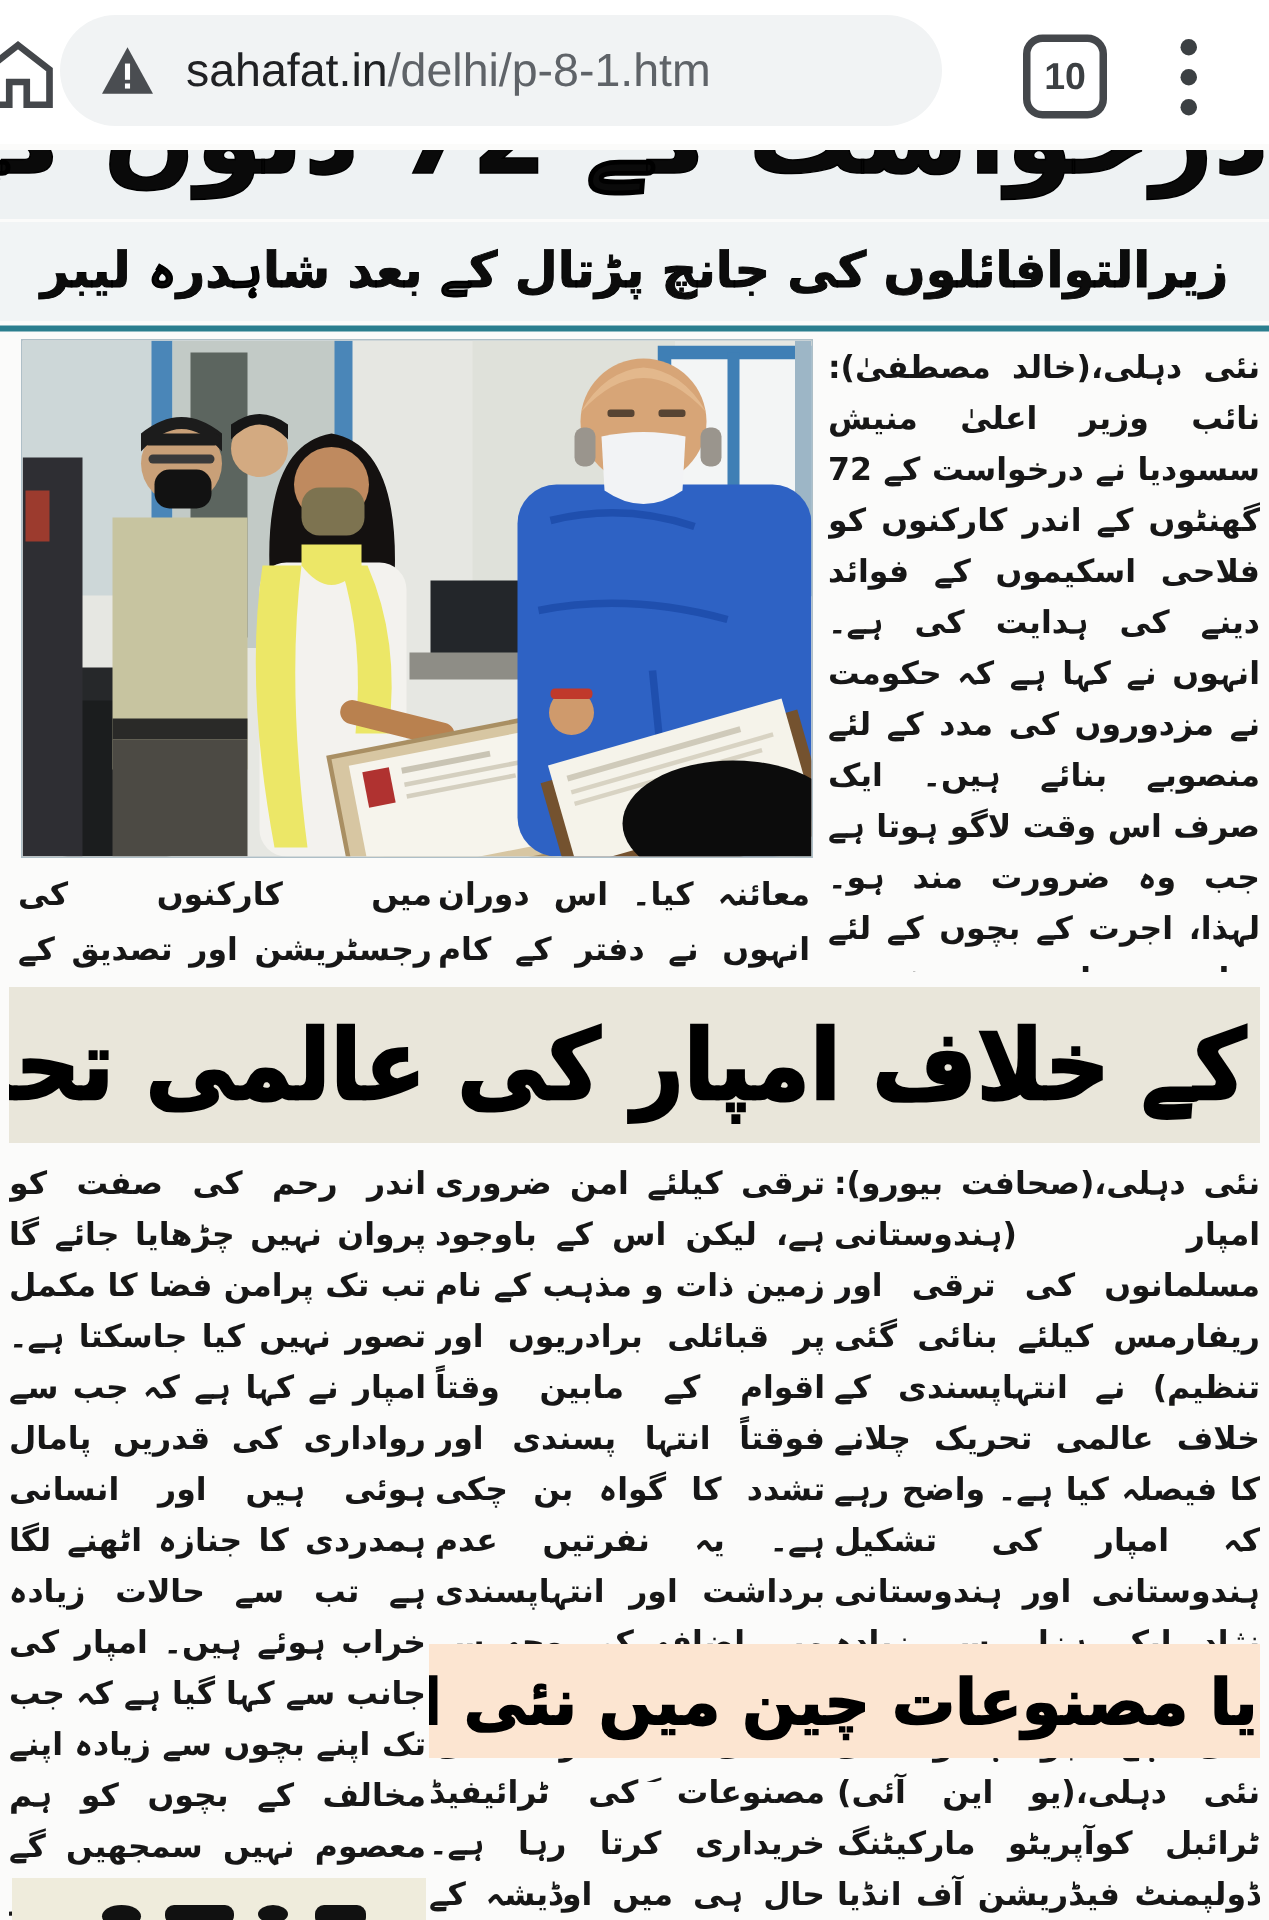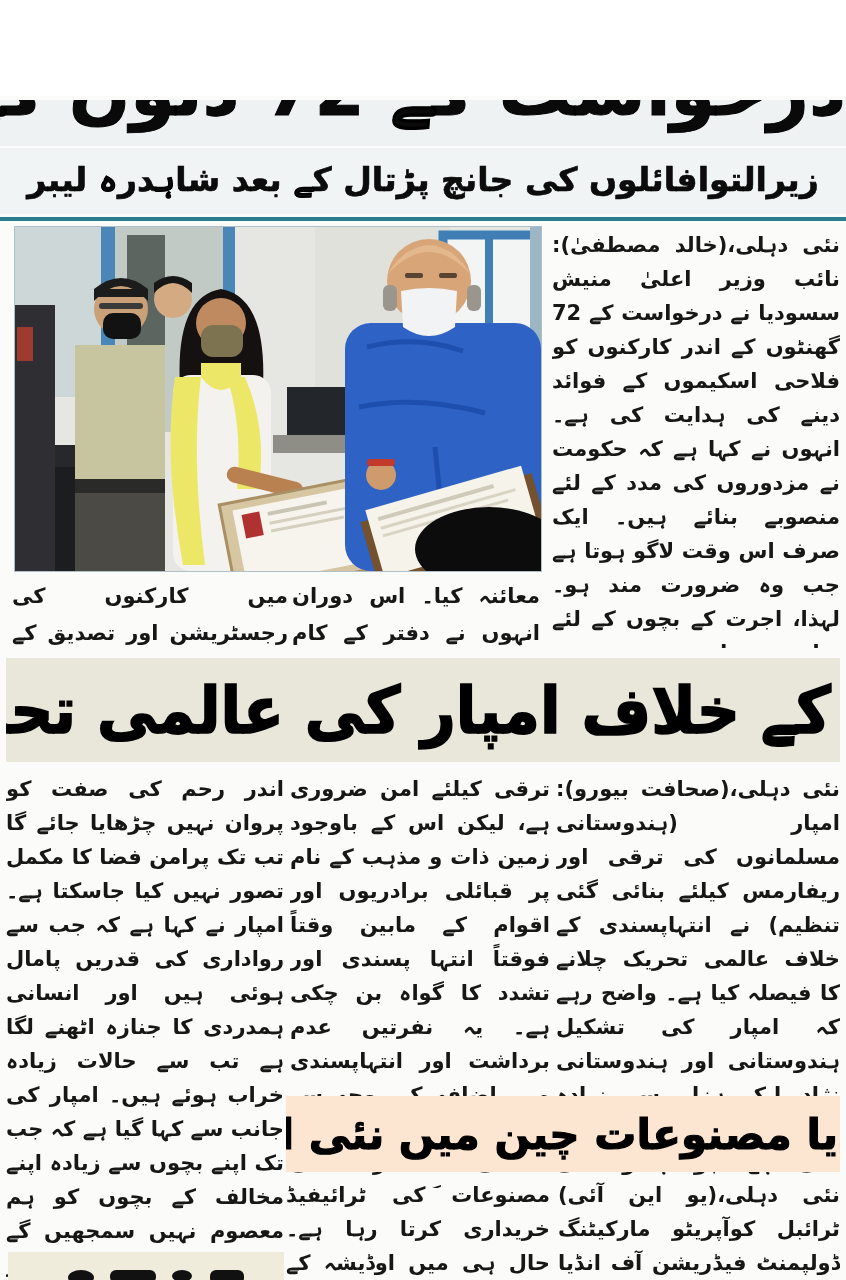--- a/index.html
+++ b/index.html
@@ -53,20 +53,46 @@
   .art3-mid{top:1082px;right:296px;width:264px;height:102px;}
 
   .band3{position:absolute;top:1156px;left:8px;width:276px;height:28px;background:#efecdc;overflow:hidden;}
   .band3 .blob{position:absolute;top:18px;background:#111;border-radius:6px;}
 </style>
 </head>
 <body>
 
 <div id="app">
 
+  <div class="chrome">
+    <span class="home-ic">
+      <svg width="56" height="56" viewBox="0 0 24 24" fill="none" stroke="#44474b" stroke-width="1.9">
+        <path d="M3 10.5 L12 3.5 L21 10.5 V20.5 H14.5 V14 H9.5 V20.5 H3 Z"></path>
+      </svg>
+    </span>
+
+    <div class="pill">
+      <span class="warn">
+        <svg width="38" height="34" viewBox="0 0 24 22">
+          <path d="M12 1 L23 21 H1 Z" fill="#4a4d51"></path>
+          <rect x="10.9" y="8" width="2.2" height="7" fill="#ffffff"></rect>
+          <rect x="10.9" y="16.6" width="2.2" height="2.2" fill="#ffffff"></rect>
+        </svg>
+      </span>
+      <span class="url"><span>sahafat.in</span><span class="path">/delhi/p-8-1.htm</span></span>
+    </div>
+
+    <div class="tabbox">10</div>
+
+    <div class="dots">
+        <i></i>
+        <i></i>
+        <i></i>
+      </div>
+  </div>
 
   <div class="paper">
 
     <div class="crop-head">
       <div class="inner urdu">درخواست کے 72 دنوں کے اندر مزدوروں وفلاحی اسکیموں کے</div>
     </div>
 
     <div class="subhead urdu">زیرالتوافائلوں کی جانچ پڑتال کے بعد شاہدرہ لیبر آفس پہنچ گئے نائب وزیر اعلیٰ، رجسٹریشن اور عمل</div>
     <div class="rule-teal"></div>
 

